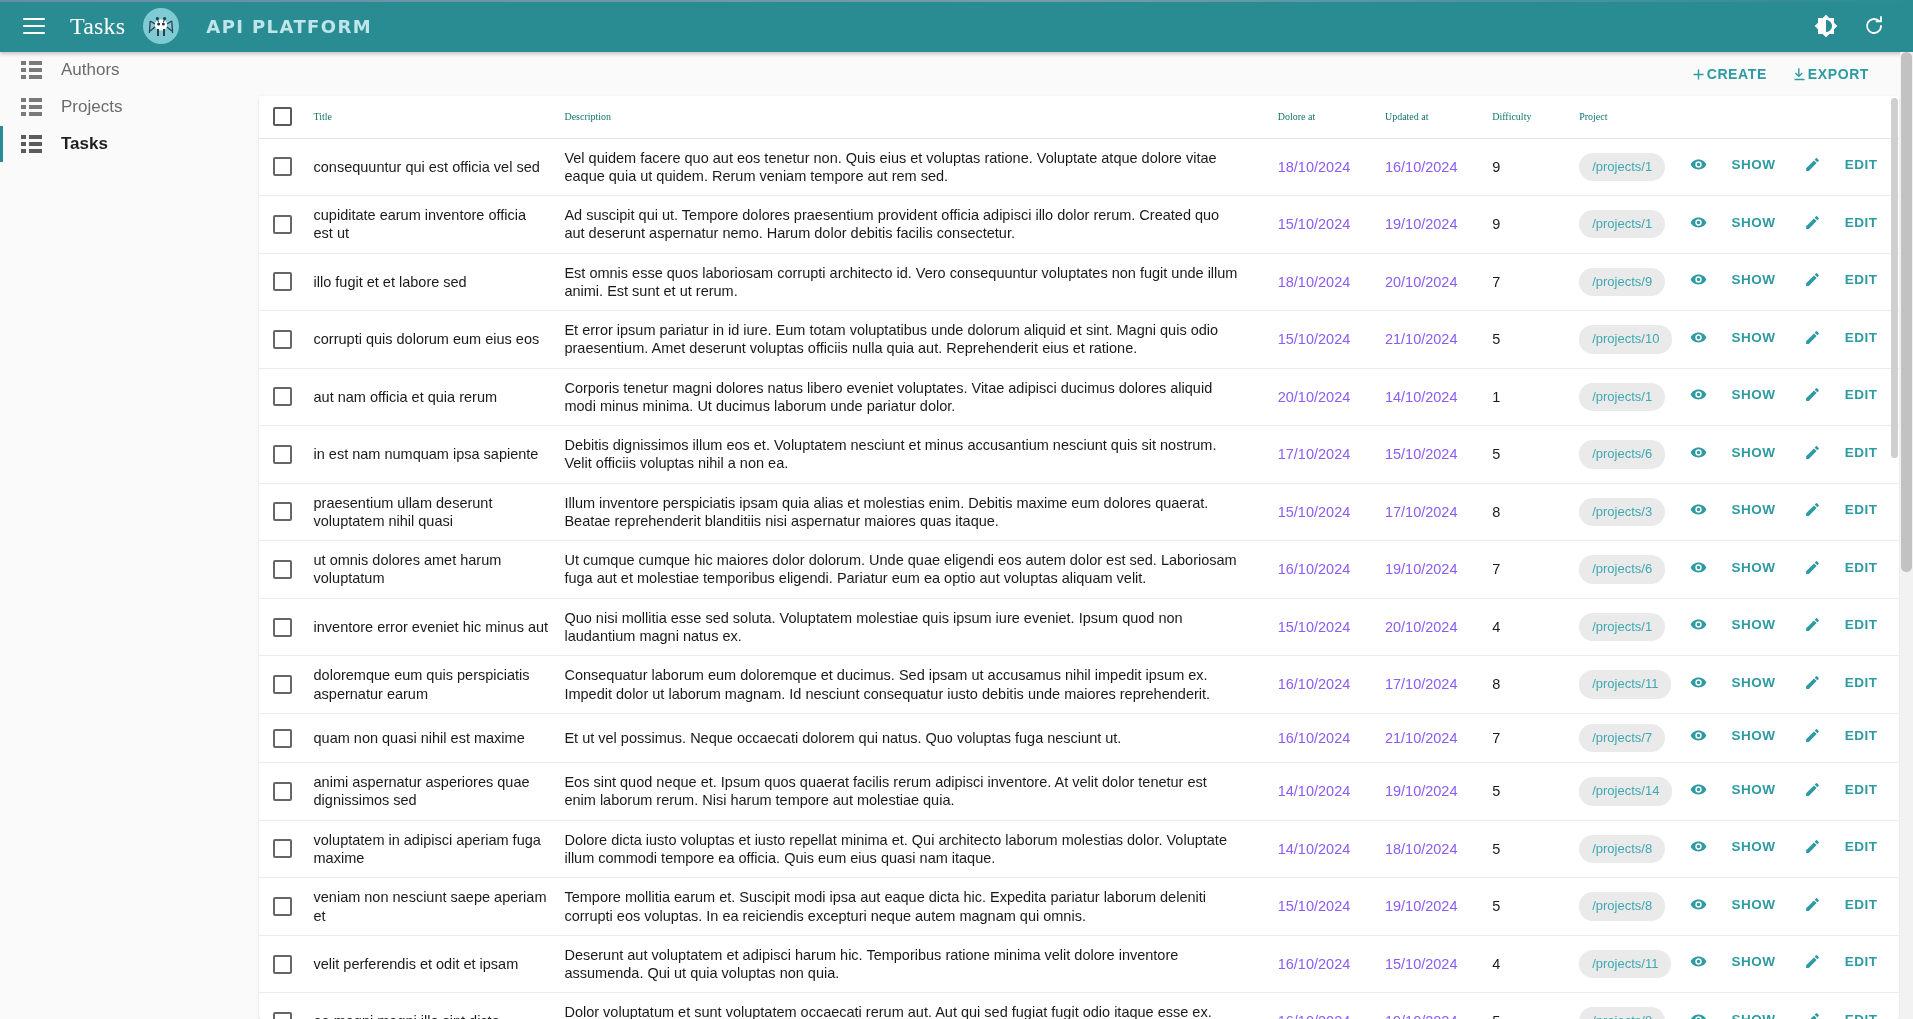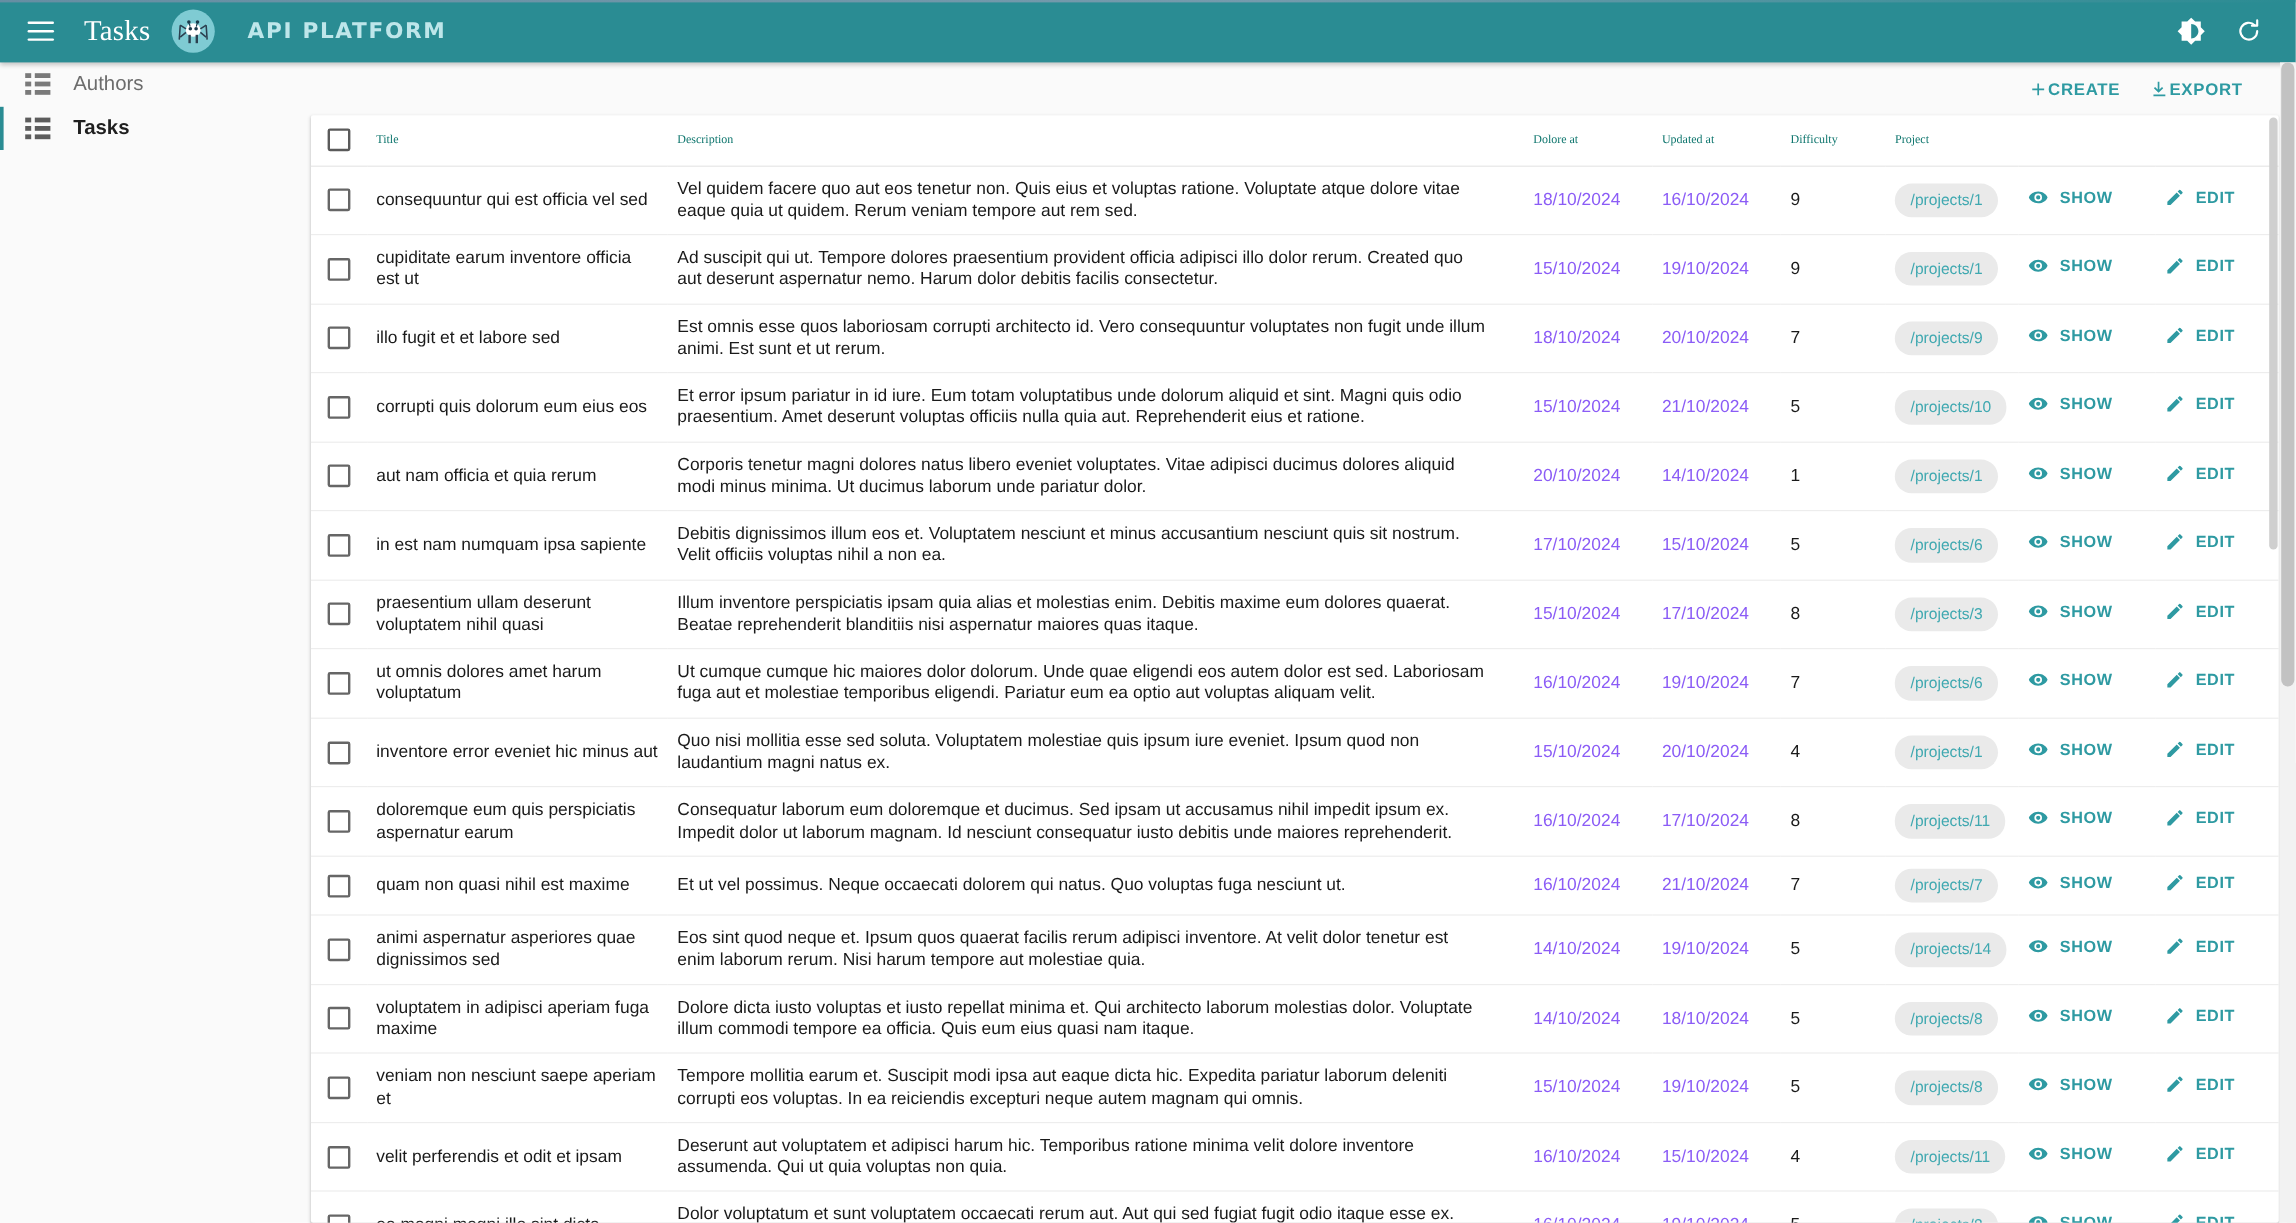--- a/index.html
+++ b/index.html
@@ -128,21 +128,21 @@
     border-radius: 2px; background: #fff; cursor: pointer; display:block;
   }
   thead .cb { border-color: #5a5a5a; }
 
   .chip {
     display: inline-block; background: #eaeaea; color: #3FA8B0;
     font-size: 13px; border-radius: 14px; padding: 6px 13px;
     white-space: nowrap;
   }
   .act {
-    display: inline-flex; align-items: flex-start; gap: 9px;
+    display: inline-flex; align-items: flex-start; gap: 24px;
     color: #2E9AA2; font-size: 13.5px; font-weight: bold; letter-spacing: .5px;
     cursor: pointer;
   }
   .diff { font-size: 14.5px; color: #1a1a1a; }
   .date { font-size: 14.5px; color: #8b5cf6; white-space: nowrap; }
 
   
   .vscroll {
     position: absolute; top: 52px; right: 0; width: 13px; height: 967px;
     background: #f2f2f2; z-index: 40;
@@ -217,20 +217,37 @@
       <span class="ln">
           <span class="dot"></span>
           <span class="bar"></span>
         </span>
       <span class="ln">
           <span class="dot"></span>
           <span class="bar"></span>
         </span>
     </span>
     <span class="nav-label">Authors</span>
+  </div>
+  <div class="nav-item">
+    <span class="list-icon">
+      <span class="ln">
+          <span class="dot"></span>
+          <span class="bar"></span>
+        </span>
+      <span class="ln">
+          <span class="dot"></span>
+          <span class="bar"></span>
+        </span>
+      <span class="ln">
+          <span class="dot"></span>
+          <span class="bar"></span>
+        </span>
+    </span>
+    <span class="nav-label">Projects</span>
   </div>
   <div class="nav-item active">
     <span class="list-icon">
       <span class="ln">
           <span class="dot"></span>
           <span class="bar"></span>
         </span>
       <span class="ln">
           <span class="dot"></span>
           <span class="bar"></span>

